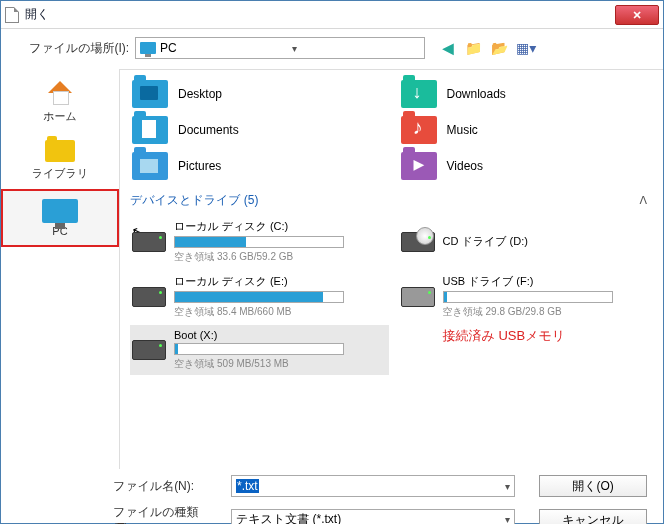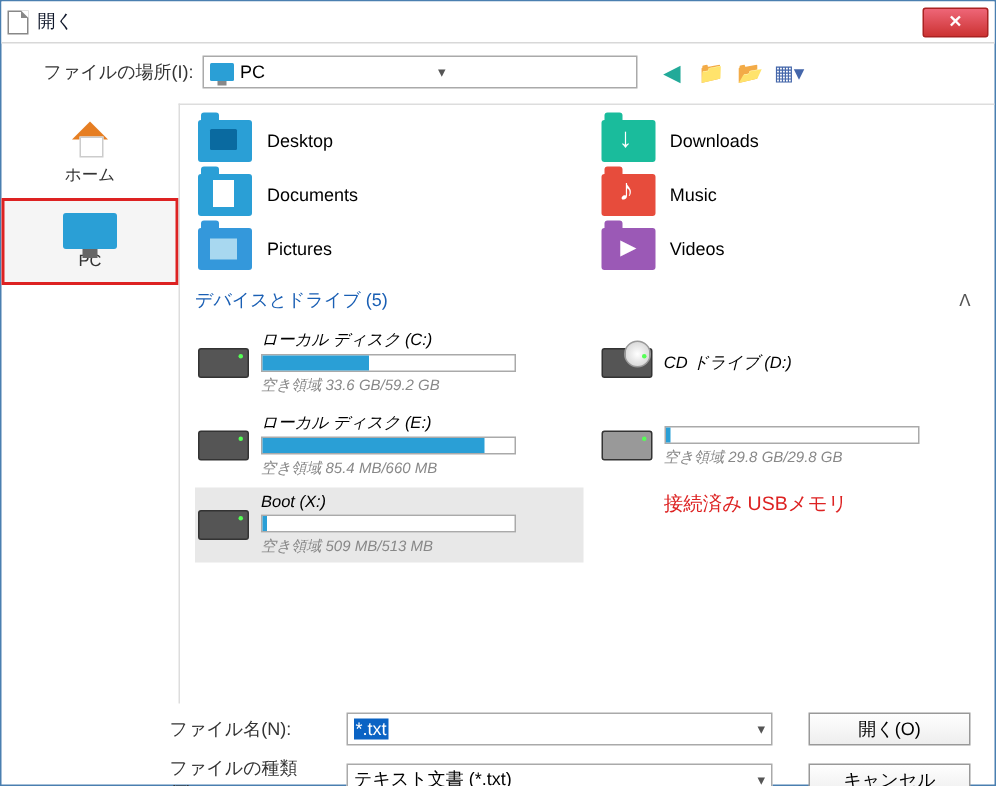--- a/index.html
+++ b/index.html
@@ -55,21 +55,21 @@
 .fico.videos::after { content: '▶'; position: absolute; top: 4px; left: 13px; color: #fff; font-size: 14px; }
 .section-hdr { color: #1a5fb4; font-size: 12px; margin: 4px 0 6px; display: flex; align-items: center; }
 .section-hdr .chev { margin-left: auto; margin-right: 10px; color: #555; font-size: 11px; }
 .drive-grid { display: grid; grid-template-columns: 1fr 1fr; gap: 2px 10px; }
 .drive-item { display: flex; gap: 8px; padding: 4px 2px; align-items: center; }
 .drive-item.selected { background: #e8e8e8; }
 .dico { width: 34px; height: 20px; background: #555; border: 1px solid #333; border-radius: 2px; flex-shrink: 0; position: relative; }
 .dico::after { content: ''; position: absolute; top: 3px; right: 3px; width: 3px; height: 3px; background: #5f5; border-radius: 50%; }
 .dico.cd::before { content: ''; position: absolute; top: -6px; left: 14px; width: 16px; height: 16px; border-radius: 50%; background: radial-gradient(#fff, #ccc); border: 1px solid #999; }
 .dico.usb { background: #999; }
-.drive-info { flex: 1; font-style: italic; }
+.drive-info { flex: 1; }
 .drive-name { font-size: 11px; }
 .drive-bar { height: 12px; border: 1px solid #aaa; background: #fff; margin: 2px 0; position: relative; max-width: 170px; }
 .drive-fill { height: 100%; background: #2a9fd6; }
 .drive-space { font-size: 10px; color: #888; }
 .annotation { color: #d22; font-size: 13px; padding: 2px 0 0 44px; }
 .bottom { padding: 6px 16px 8px 112px; }
 .form-row { display: flex; align-items: center; gap: 24px; margin-bottom: 7px; }
 .form-row label { width: 94px; color: #333; }
 .txt-input { flex: 1; height: 22px; border: 1px solid #aaa; padding: 2px 4px; display: flex; align-items: center; background: #fff; position: relative; }
 .txt-input .sel { background: #0a63c4; color: #fff; padding: 0 1px; }
@@ -103,20 +103,24 @@
       <div class="tool-ico ico-view">▦▾</div>
     </div>
   </div>
 
   <div class="body-row">
     <div class="sidebar">
       <div class="sb-item">
         <div class="sb-home"></div>
         <div class="sb-label">ホーム</div>
       </div>
+      <div class="sb-item">
+        <div class="sb-folder"></div>
+        <div class="sb-label">ライブラリ</div>
+      </div>
       <div class="sb-item selected">
         <div class="sb-pc"></div>
         <div class="sb-label">PC</div>
         <span class="cursor">↖</span>
       </div>
     </div>
 
     <div class="main">
       <div class="folder-grid">
         <div class="folder-item">
@@ -173,20 +177,21 @@
             <div class="drive-name">ローカル ディスク (E:)</div>
             <div class="drive-bar">
                 <div class="drive-fill" style="width:88%"></div>
               </div>
             <div class="drive-space">空き領域 85.4 MB/660 MB</div>
           </div>
         </div>
         <div class="drive-item">
           <div class="dico usb"></div>
           <div class="drive-info">
+            <div class="drive-name">USB ドライブ (F:)</div>
             <div class="drive-bar">
                 <div class="drive-fill" style="width:2%"></div>
               </div>
             <div class="drive-space">空き領域 29.8 GB/29.8 GB</div>
           </div>
         </div>
         <div class="drive-item selected">
           <div class="dico"></div>
           <div class="drive-info">
             <div class="drive-name">Boot (X:)</div>

